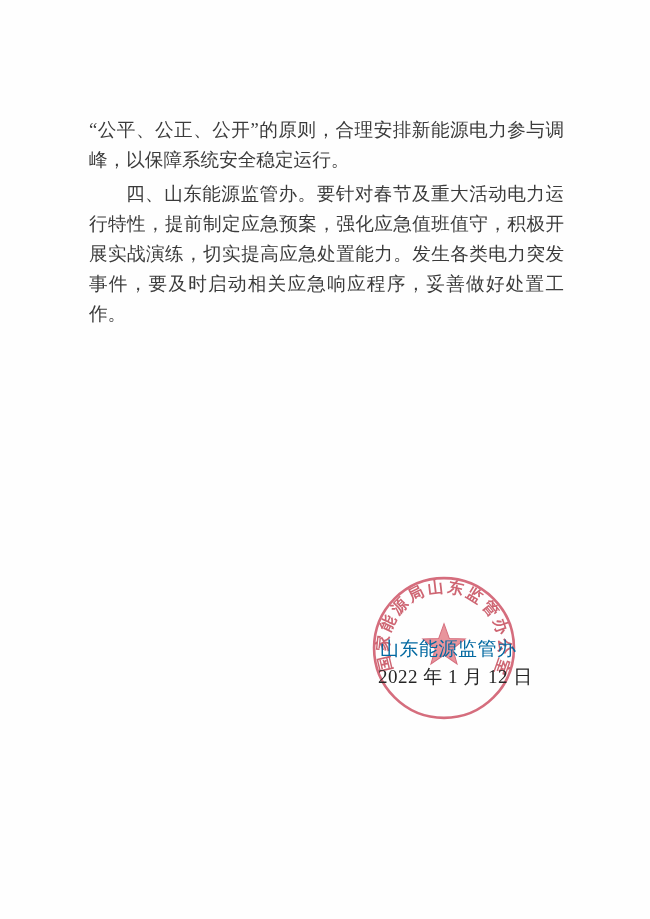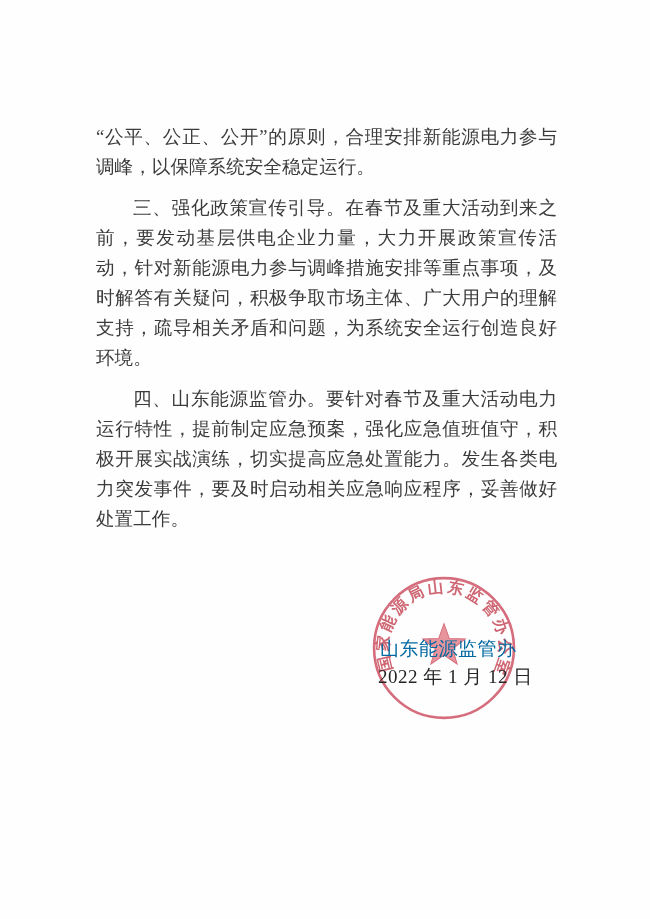--- a/index.html
+++ b/index.html
@@ -23,21 +23,21 @@
     position: absolute;
     left: 85px;
     top: 111px;
     width: 483px;
     font-size: 18.6px;
     line-height: 30px;
     color: #3b3b3b;
     text-align: justify;
   }
   .para {
-    margin: 11px;
+    margin: 4px;
     padding: 0;
   }
   .para.indent {
     text-indent: 37px;
   }
   .sig-org {
     position: absolute;
     left: 380px;
     top: 636px;
     font-size: 19px;
@@ -83,21 +83,20 @@
     font-family: "Liberation Serif", "DejaVu Serif", serif;
   }
 </style>
 </head>
 <body>
 
 <div class="page">
 
   <div class="body-text">
     <p class="para">“公平、公正、公开”的原则，合理安排新能源电力参与调峰，以保障系统安全稳定运行。</p>
-    <p class="para indent">三、强化政策宣传引导。在春节及重大活动到来之前，要发动基层供电企业力量，大力开展政策宣传活动，针对新能源电力参与调峰措施安排等重点事项，及时解答有关疑问，积极争取市场主体、广大用户的理解支持，疏导相关矛盾和问题，为系统安全运行创造良好环境。</p>
     <p class="para indent">四、山东能源监管办。要针对春节及重大活动电力运行特性，提前制定应急预案，强化应急值班值守，积极开展实战演练，切实提高应急处置能力。发生各类电力突发事件，要及时启动相关应急响应程序，妥善做好处置工作。</p>
   </div>
 
   <svg class="seal" viewBox="0 0 150 150" xmlns="http://www.w3.org/2000/svg">
     <defs>
       <path id="sealArcPath" d="M 25.2 98.3 A 55 55 0 1 1 124.8 98.3" fill="none"></path>
     </defs>
     <circle class="seal-ring" cx="75" cy="75" r="69"></circle>
     <polygon class="seal-star" points="75,51 80.3,65.7 95.9,66.2 83.6,75.8 87.9,90.8 75,82 62.1,90.8 66.4,75.8 54.1,66.2 69.7,65.7"></polygon>
     <text class="seal-text">

